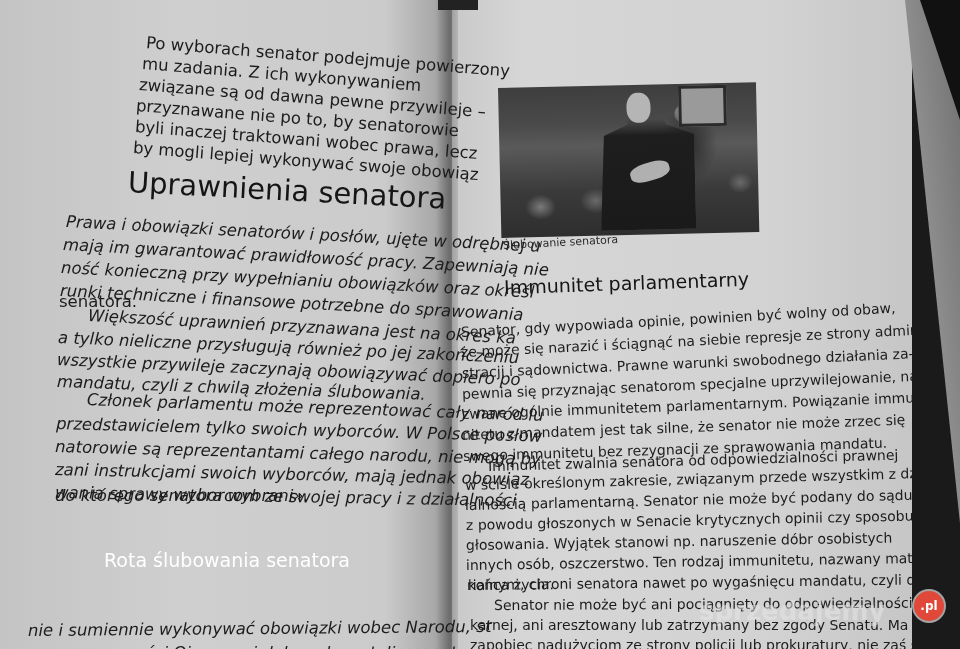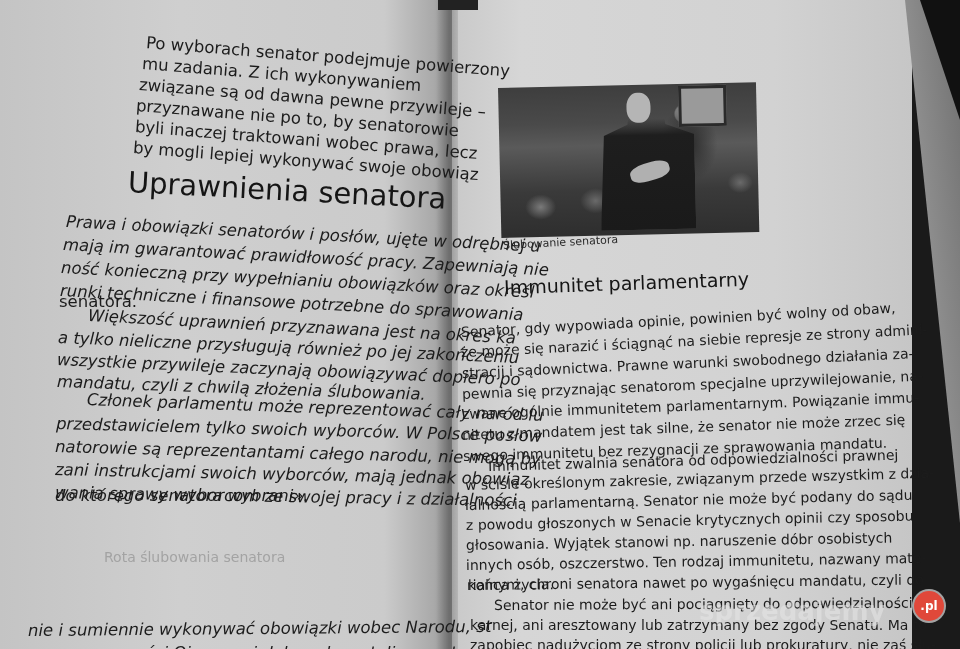--- a/index.html
+++ b/index.html
@@ -14,21 +14,21 @@
     position:absolute; left:452px; top:0; width:460px; height:649px;
     background:linear-gradient(90deg,#c9c9c9 0%,#d6d6d6 15%,#d2d2d2 70%,#c6c6c6 100%);
   }
   .right-edge { position:absolute; left:905px; top:0; width:60px; height:649px; background:linear-gradient(90deg,#8d8d8d,#6d6d6d); transform:skewX(6deg); transform-origin:top left; }
   .corner-dark { position:absolute; right:0; top:0; width:40px; height:120px; background:#111; clip-path:polygon(0 0,100% 0,100% 100%); }
   .top-dark { position:absolute; left:438px; top:0; width:40px; height:10px; background:#222; }
 
   .text { position:absolute; white-space:nowrap; font-size:16.5px; line-height:1; }
   .lp { transform-origin:left center; }
   .head1 { position:absolute; left:128px; top:165px; font-size:29px; transform:rotate(3deg); transform-origin:left center; white-space:nowrap; color:#151515; }
-  .head2 { position:absolute; left:104px; top:549px; font-size:14px; white-space:nowrap; color:#a3a3a3; }
+  .head2 { position:absolute; left:104px; top:549px; font-size:19px; white-space:nowrap; color:#ffffff; }
   .head3 { position:absolute; left:504px; top:272px; font-size:19px; white-space:nowrap; transform:rotate(-2deg); color:#151515; }
   .caption { position:absolute; left:503px; top:239px; font-size:11px; transform:rotate(-3deg); transform-origin:left center; white-space:nowrap; color:#2a2a2a; }
   .rp { font-size:14px; }
 
   .photo { position:absolute; left:498px; top:88px; width:258px; height:150px; background:
       radial-gradient(ellipse 40px 55px at 190px 60px, #2a2a2a 0%, transparent 70%),
       radial-gradient(circle 14px at 185px 30px, #9a9a9a 0%, #7a7a7a 60%, transparent 70%),
       radial-gradient(ellipse 22px 18px at 40px 120px, #7a7a7a, transparent 70%),
       radial-gradient(ellipse 22px 18px at 95px 115px, #6a6a6a, transparent 70%),
       radial-gradient(ellipse 18px 15px at 140px 90px, #8a8a8a, transparent 70%),

